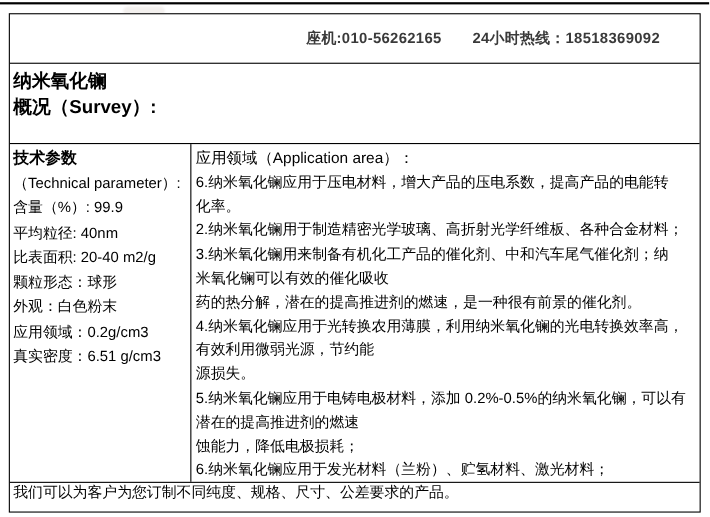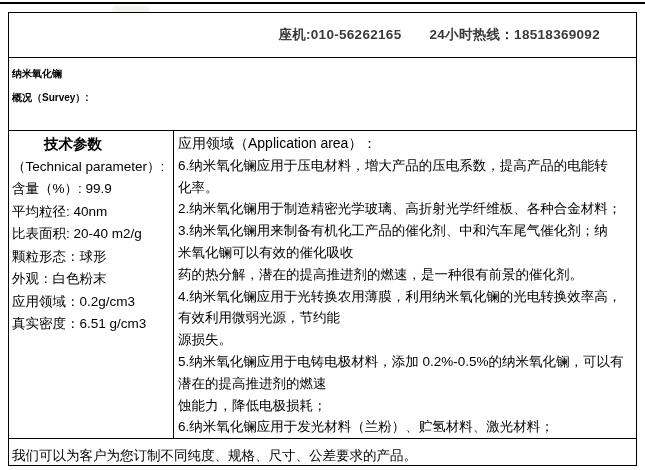--- a/index.html
+++ b/index.html
@@ -28,41 +28,41 @@
     height:45px; box-sizing:border-box; border-bottom:1px solid #000;
     display:flex; justify-content:flex-end; align-items:center;
     gap:28px; padding-right:36px;
     font-weight:bold; font-size:13.5px; color:#3a3a3a;
     letter-spacing:0.3px;
   }
 
   .title-row {
     height:73px; box-sizing:border-box; border-bottom:1px solid #000;
     padding:4px 2px 0 3px;
-    font-weight:bold; font-size:10px; line-height:24px;
+    font-weight:bold; font-size:17px; line-height:24px;
   }
 
   .cols-row { flex:1; display:flex; box-sizing:border-box; border-bottom:1px solid #000; min-height:0; }
 
   .cell-left {
     width:165px; box-sizing:border-box; border-right:1px solid #000;
     padding:2px 1px 0 3px; font-size:13.5px; line-height:22.5px;
   }
-  .cell-left .cell-title { font-weight:bold; font-size:14.5px;margin-left:32px; }
+  .cell-left .cell-title { font-weight:bold; font-size:14.5px; }
   .cell-left .cell-subtitle { font-weight:normal; font-size:13.5px; }
 
   .cell-right {
     flex:1; box-sizing:border-box;
     padding:2px 2px 0 4px; font-size:13.5px; line-height:21.8px;
   }
   .cell-right .cell-title { font-weight:normal; font-size:14px; }
 
   .footer-row {
     height:26px; box-sizing:border-box;
-    display:flex; align-items:flex-end; padding-left:3px;
+    display:flex; align-items:flex-start; padding-left:3px;
     font-size:13.5px;
   }
 </style>
 </head>
 <body>
 
 <div class="page">
 
   <div class="top-rule"></div>
 

